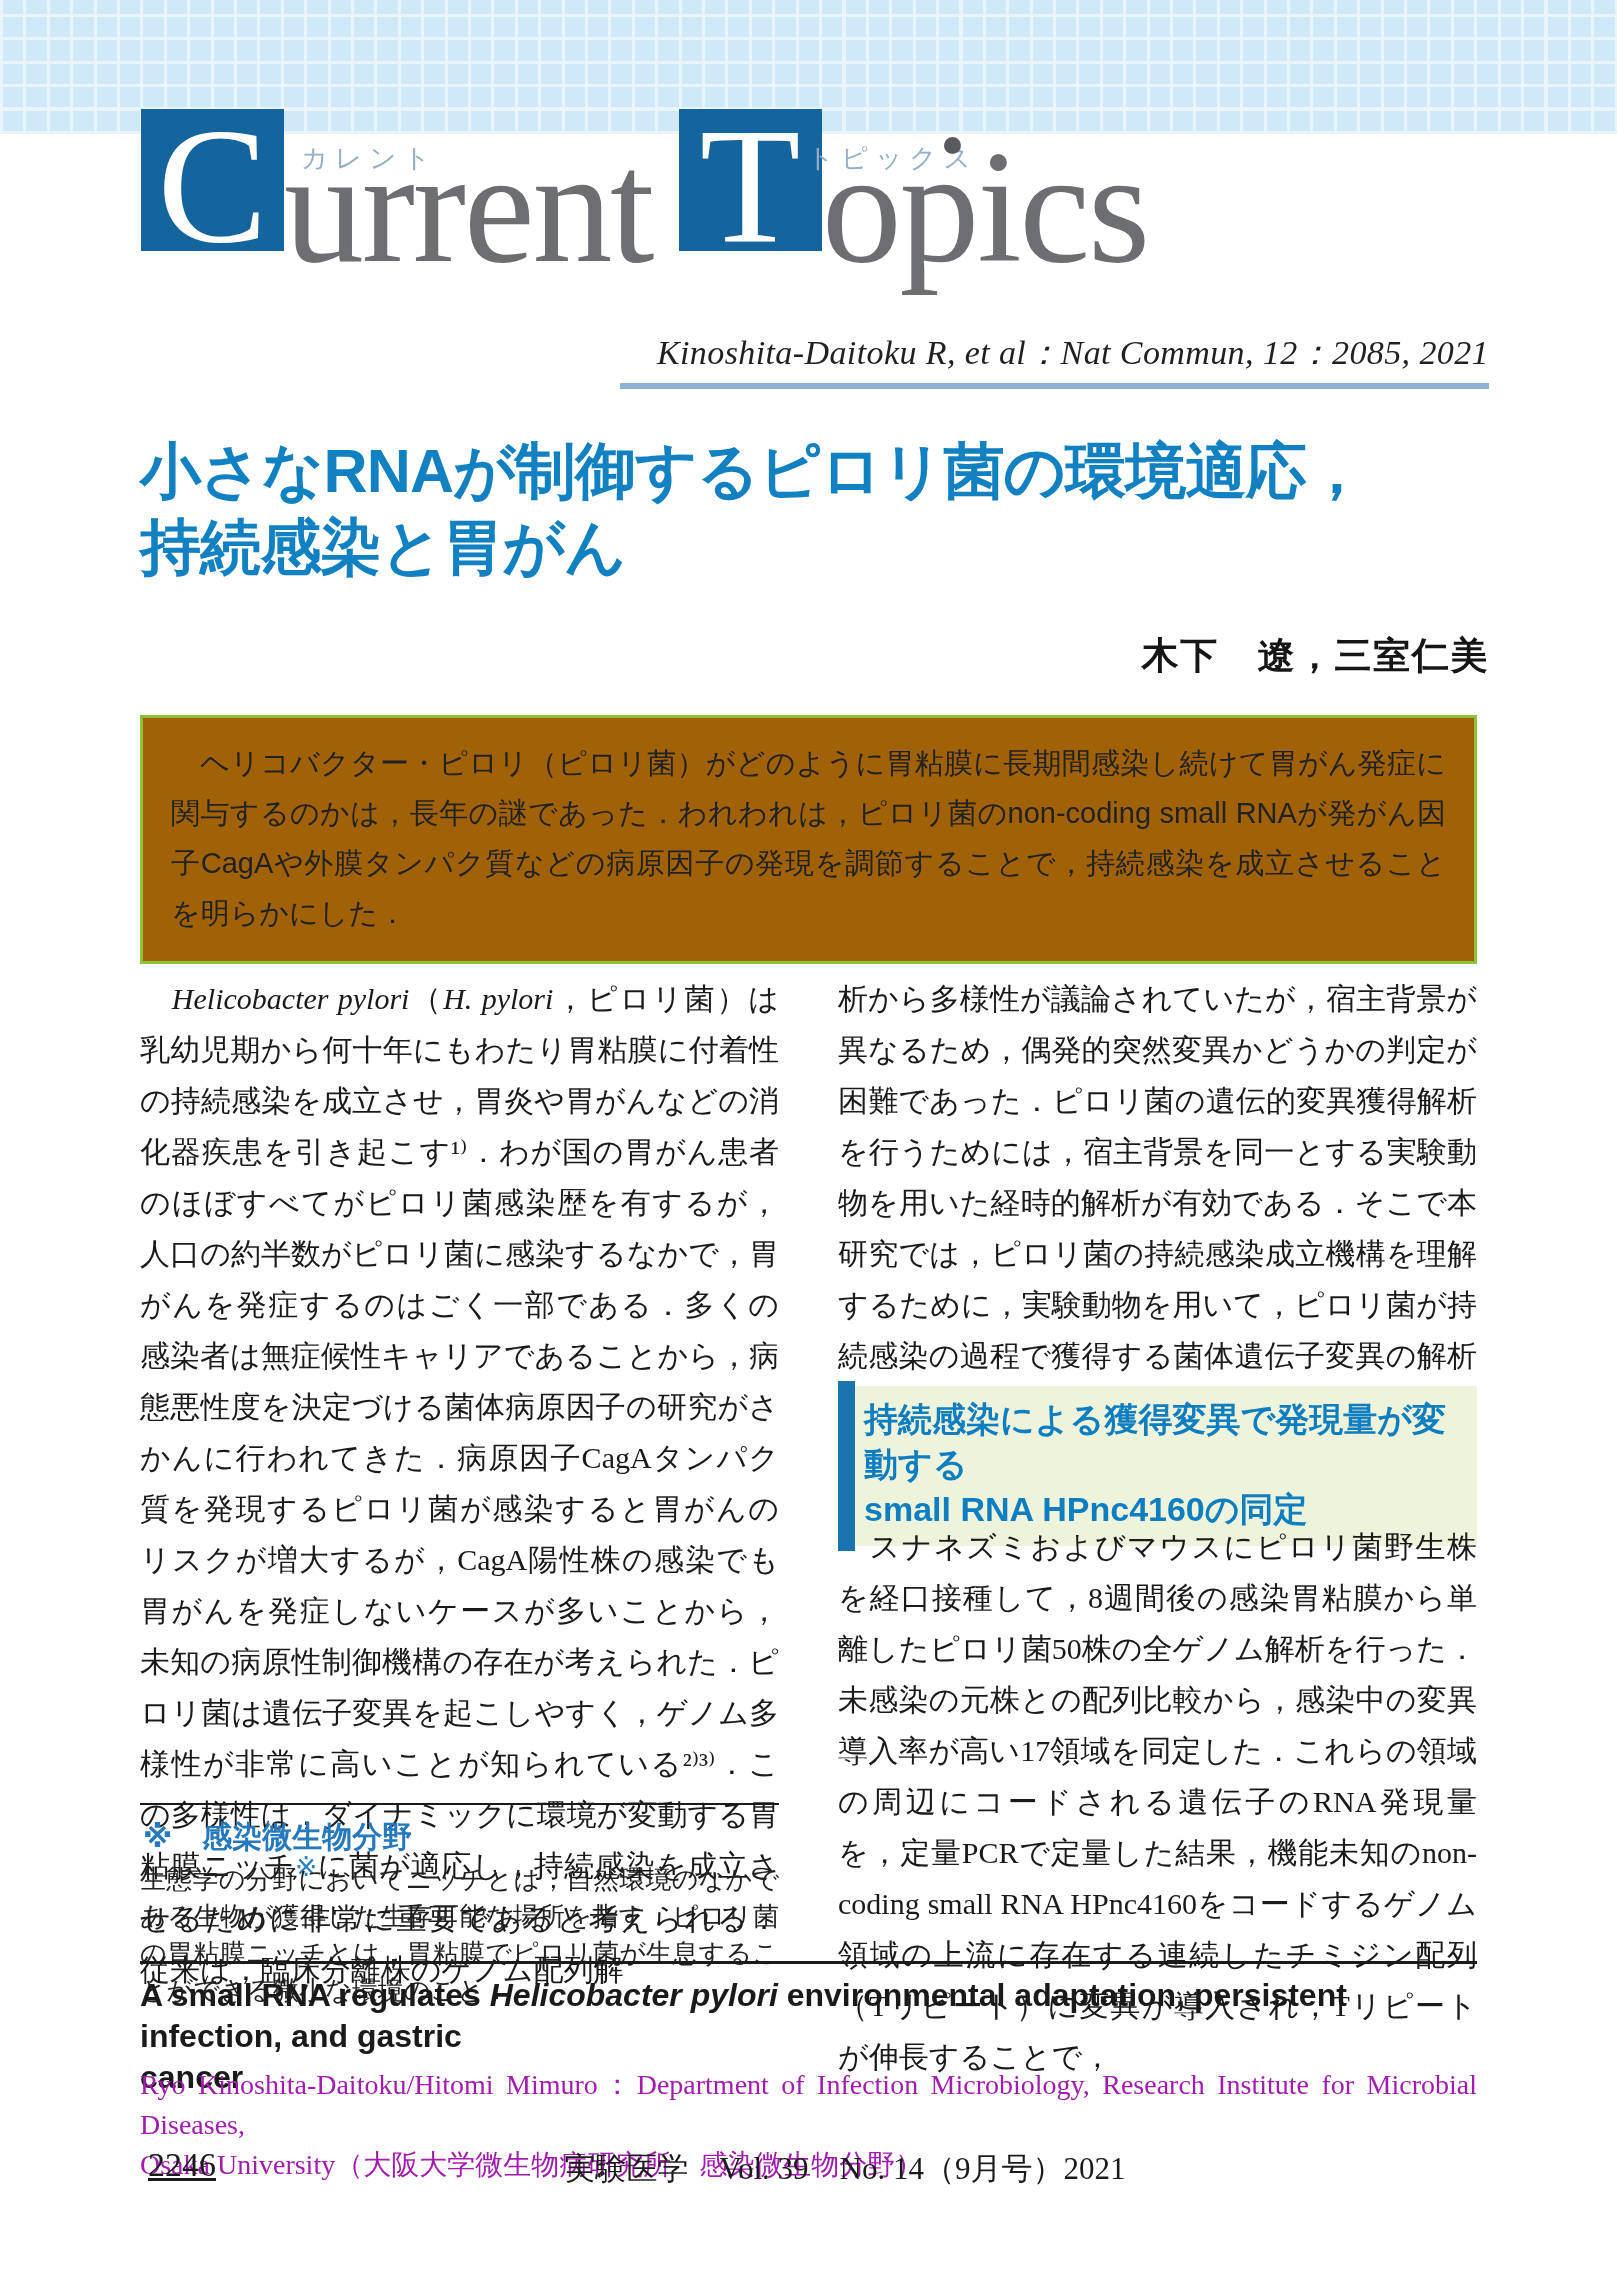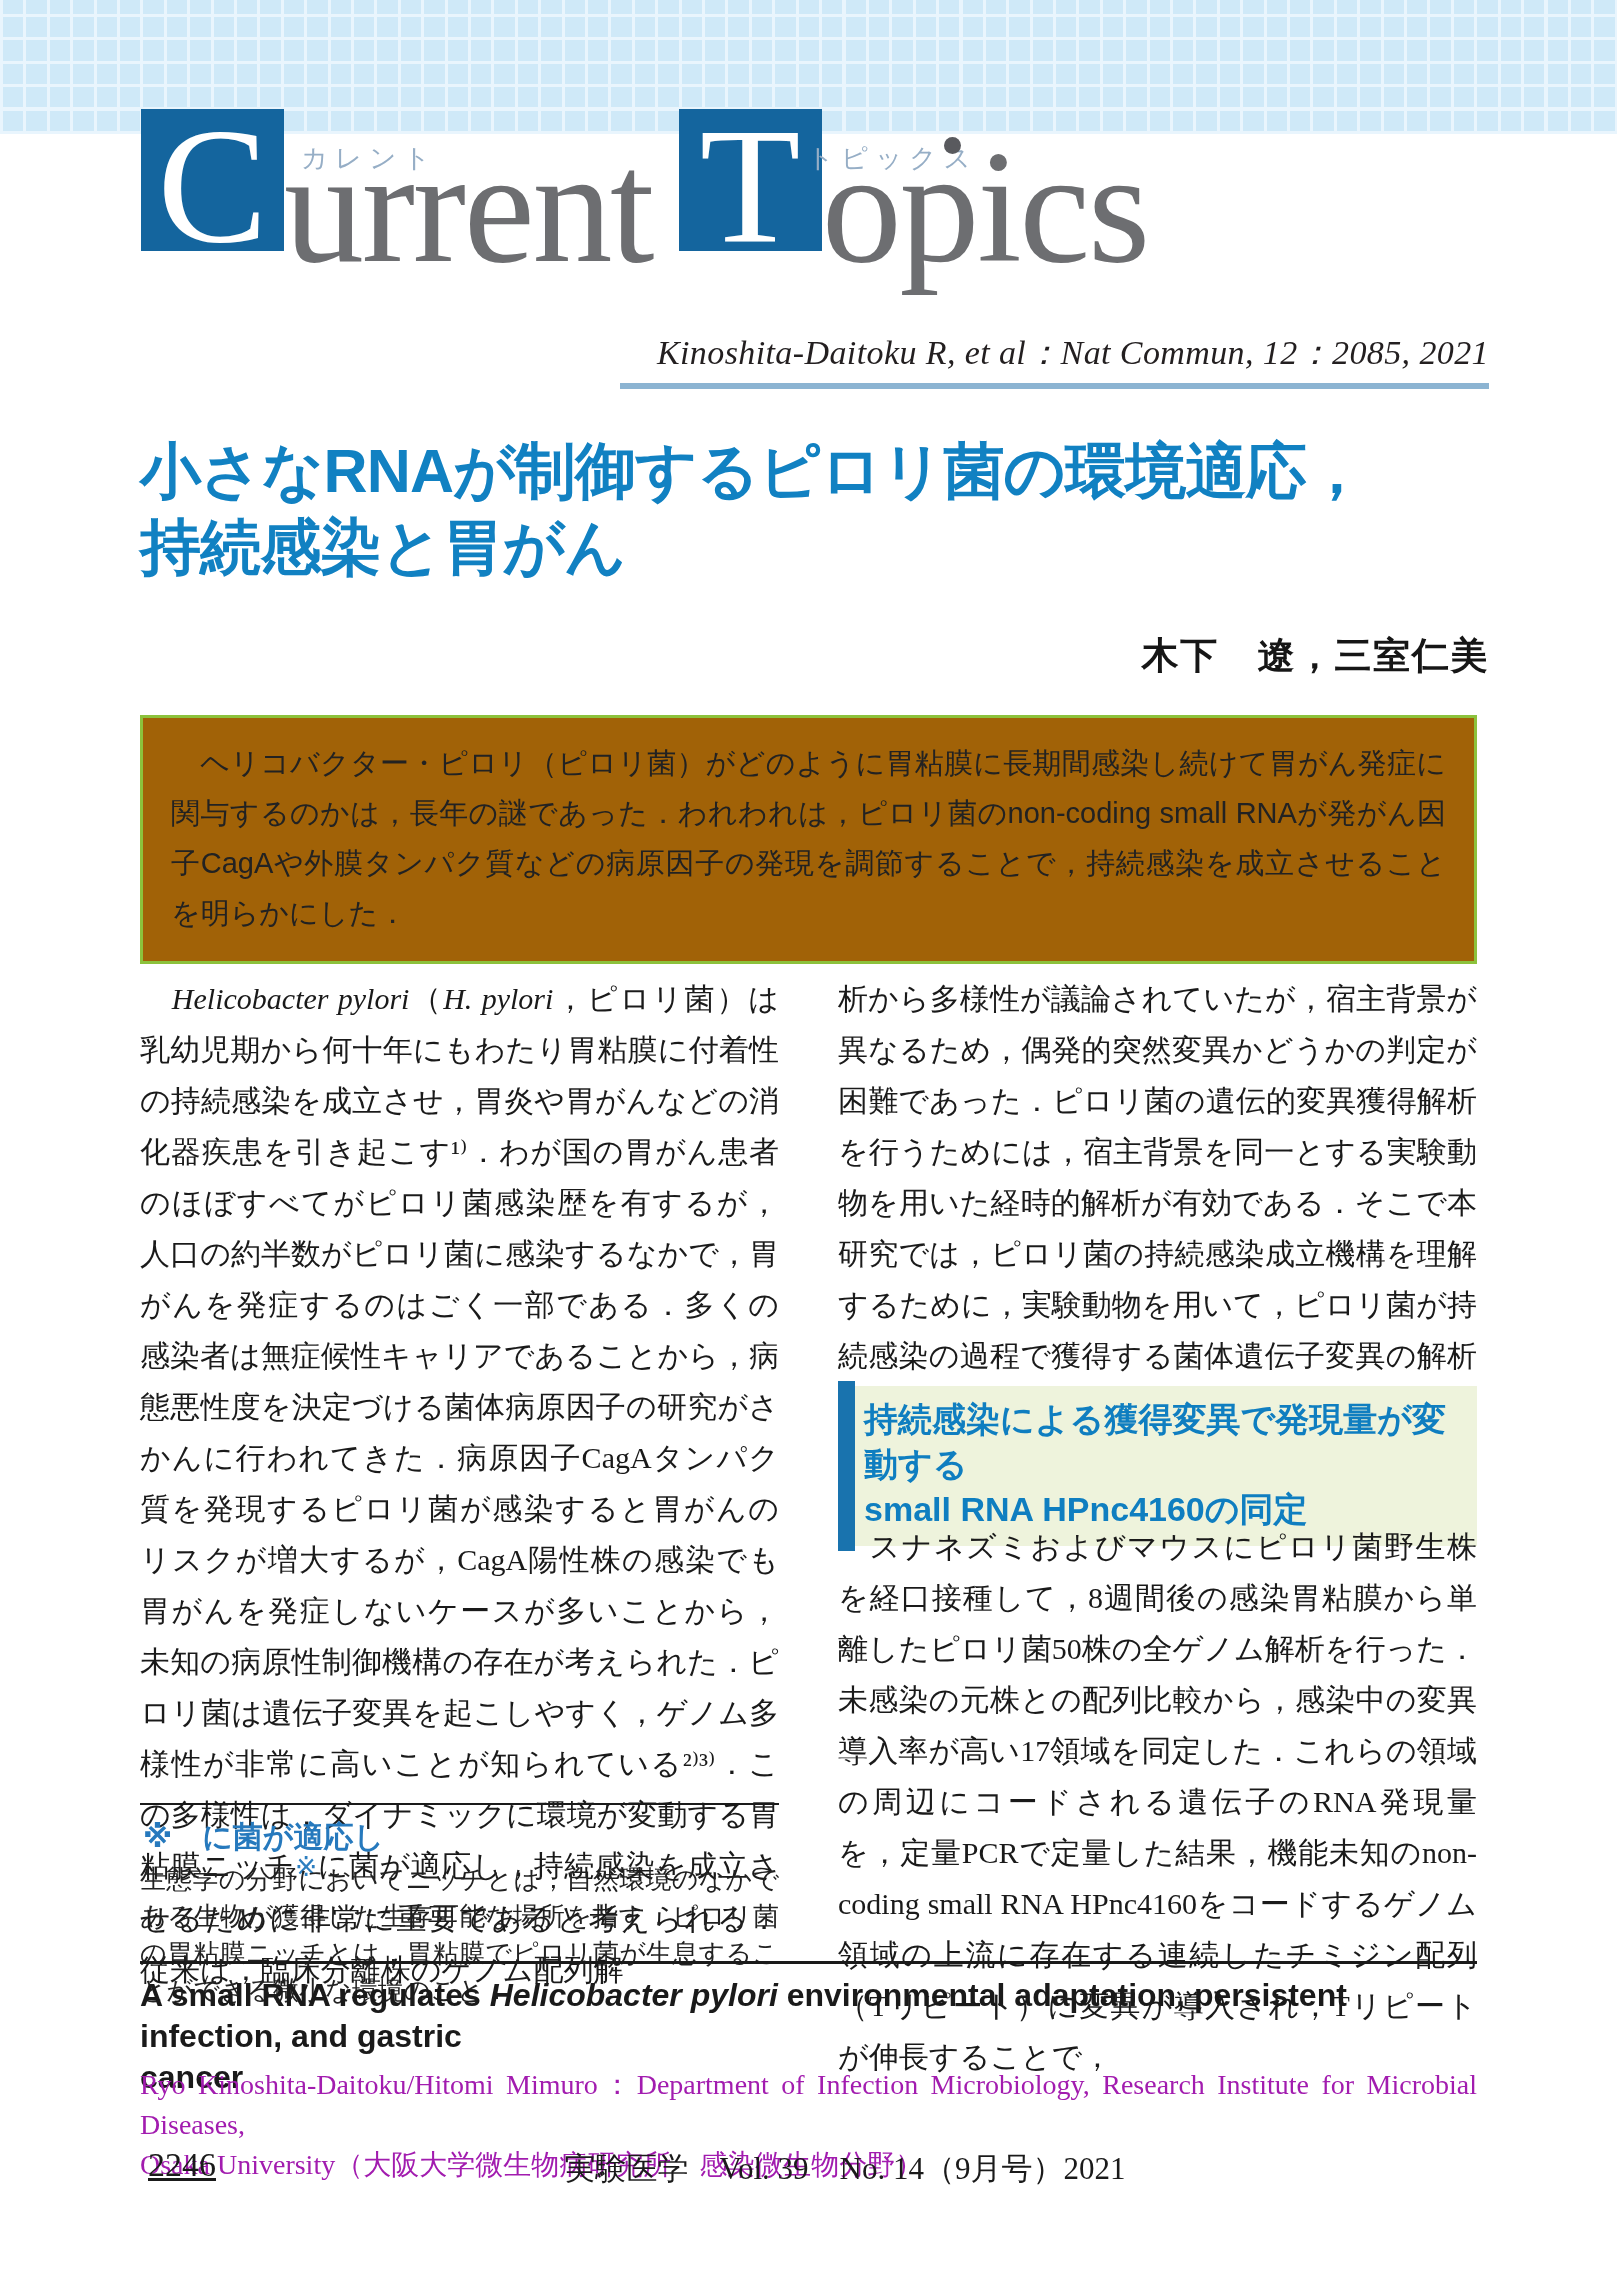--- a/index.html
+++ b/index.html
@@ -120,21 +120,21 @@
   <div class="sec">
     <div class="bar"></div>
     <div class="inner">持続感染による獲得変異で発現量が変動する<br>small RNA HPnc4160の同定</div>
   </div>
 
   <div class="col" style="left:838px;top:1521px;">
     <p>　スナネズミおよびマウスにピロリ菌野生株を経口接種して，8週間後の感染胃粘膜から単離したピロリ菌50株の全ゲノム解析を行った．未感染の元株との配列比較から，感染中の変異導入率が高い17領域を同定した．これらの領域の周辺にコードされる遺伝子のRNA発現量を，定量PCRで定量した結果，機能未知のnon-coding small RNA HPnc4160をコードするゲノム領域の上流に存在する連続したチミジン配列（Tリピート）に変異が導入され，Tリピートが伸長することで，</p>
   </div>
 
   <div class="fn-rule"></div>
-  <div class="fn-title">※　に菌が適応し</div>
+  <div class="fn-title">※　感染微生物分野</div>
   <div class="fn-text">
     <p>生態学の分野においてニッチとは，自然環境のなかである生物が獲得した生存可能な場所を指す．ピロリ菌の胃粘膜ニッチとは，胃粘膜でピロリ菌が生息することができる微小な環境のこと．</p>
   </div>
 
   <div class="ft-rule"></div>
 
   <div class="etitle">
     <div>A small RNA regulates <i>Helicobacter pylori</i> environmental adaptation, persistent infection, and gastric</div>
     <div>cancer</div>
   </div>

